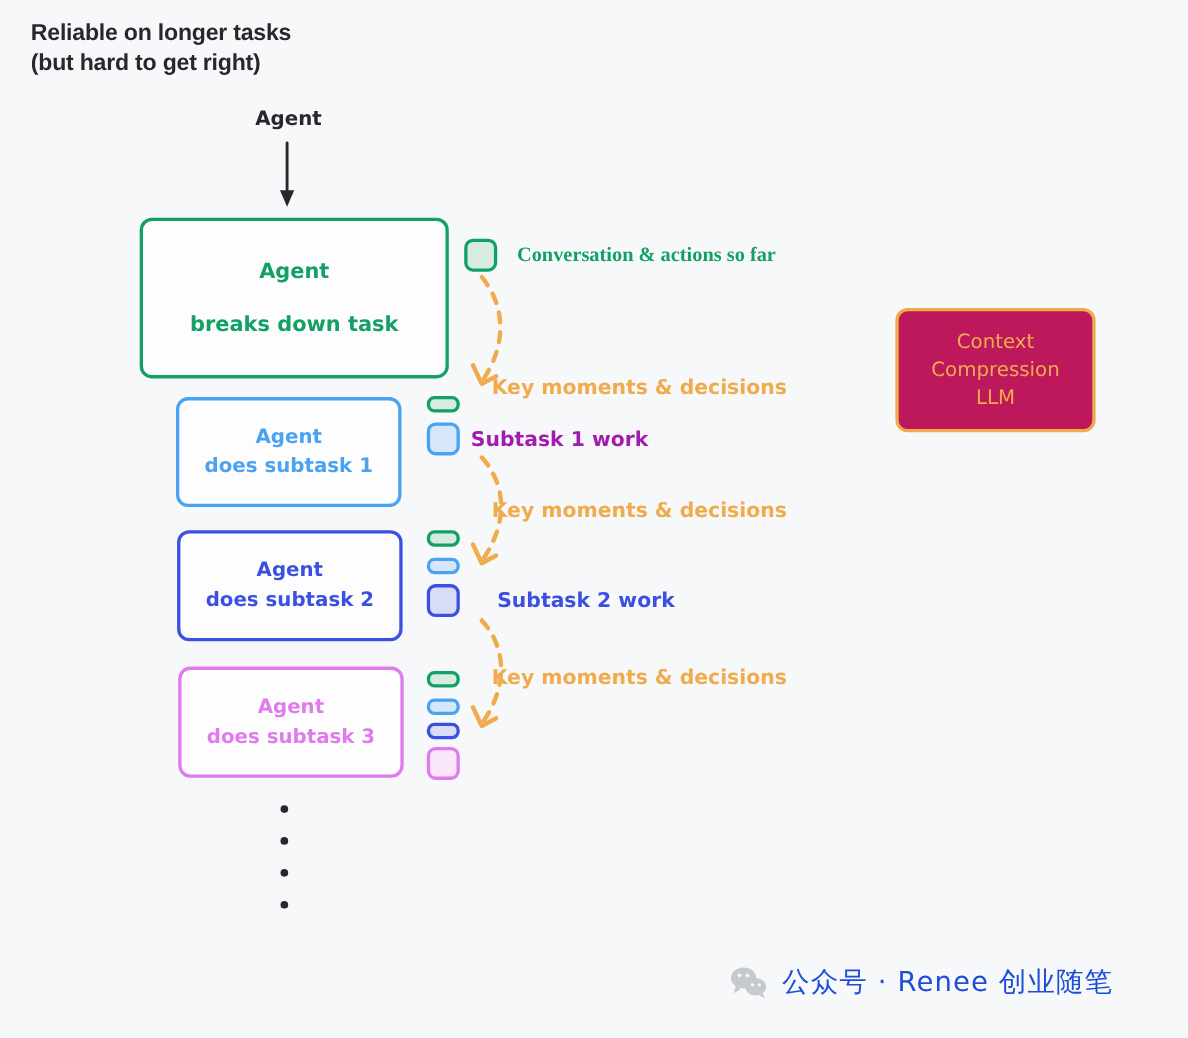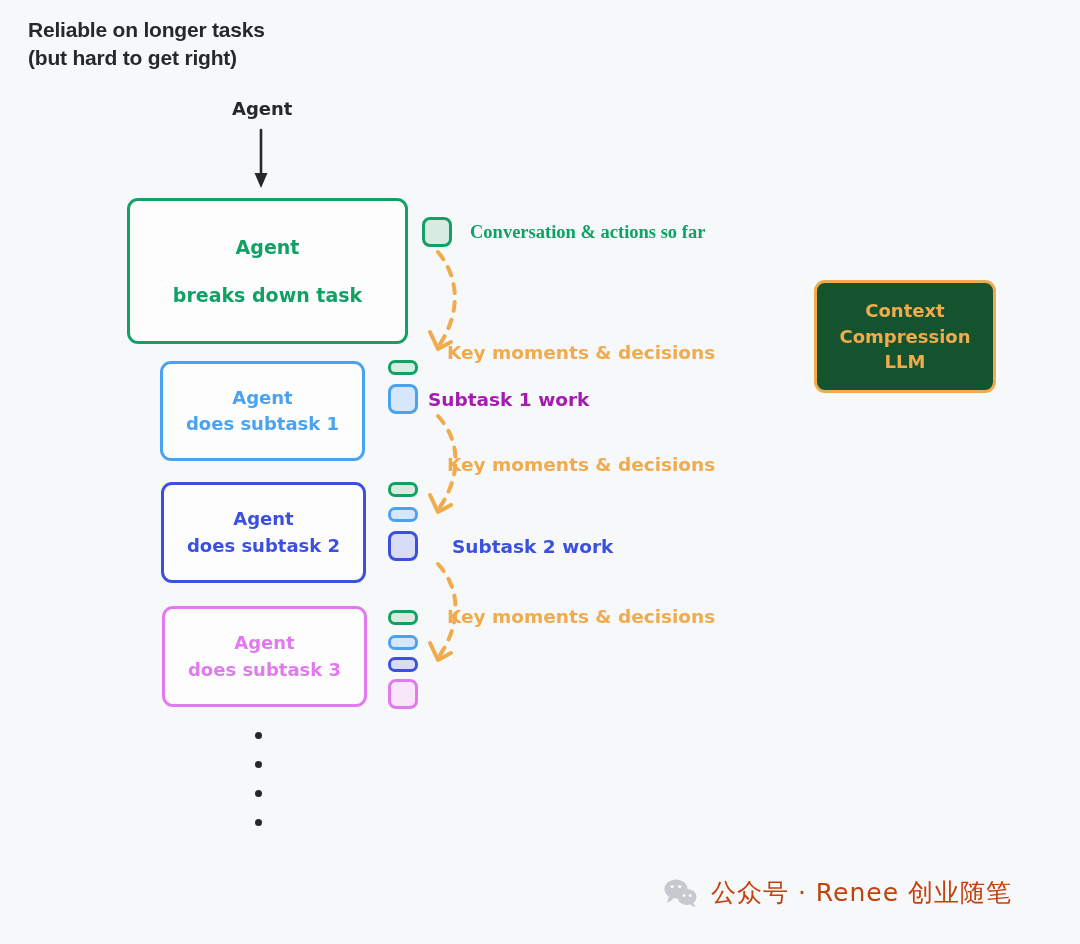--- a/index.html
+++ b/index.html
@@ -106,24 +106,24 @@
 
   
   #box-ctx {
     position: absolute;
     left: 814px;
     top: 280px;
     width: 182px;
     height: 113px;
     border: 3px solid #f0ab4c;
     border-radius: 11px;
-    background: #14532d;
+    background: #be185d;
     color: #f0ab4c;
     font-size: 18px;
-    font-weight: bold;
+    font-weight: normal;
     line-height: 1.42;
     display: flex;
     align-items: center;
     justify-content: center;
     text-align: center;
     box-sizing: border-box;
     white-space: pre-line;
   }
 
   
@@ -180,21 +180,21 @@
   }
 
   
   #watermark {
     position: absolute;
     left: 664px;
     top: 876px;
     display: flex;
     align-items: center;
     gap: 13px;
-    color: #c2410c;
+    color: #1d4ed8;
     font-size: 25px;
     font-family: "DejaVu Sans", sans-serif;
   }
   #watermark .wm-text { letter-spacing: 1px; }
 </style>
 </head>
 <body>
 
 <div id="title">Reliable on longer tasks
 (but hard to get right)</div>

